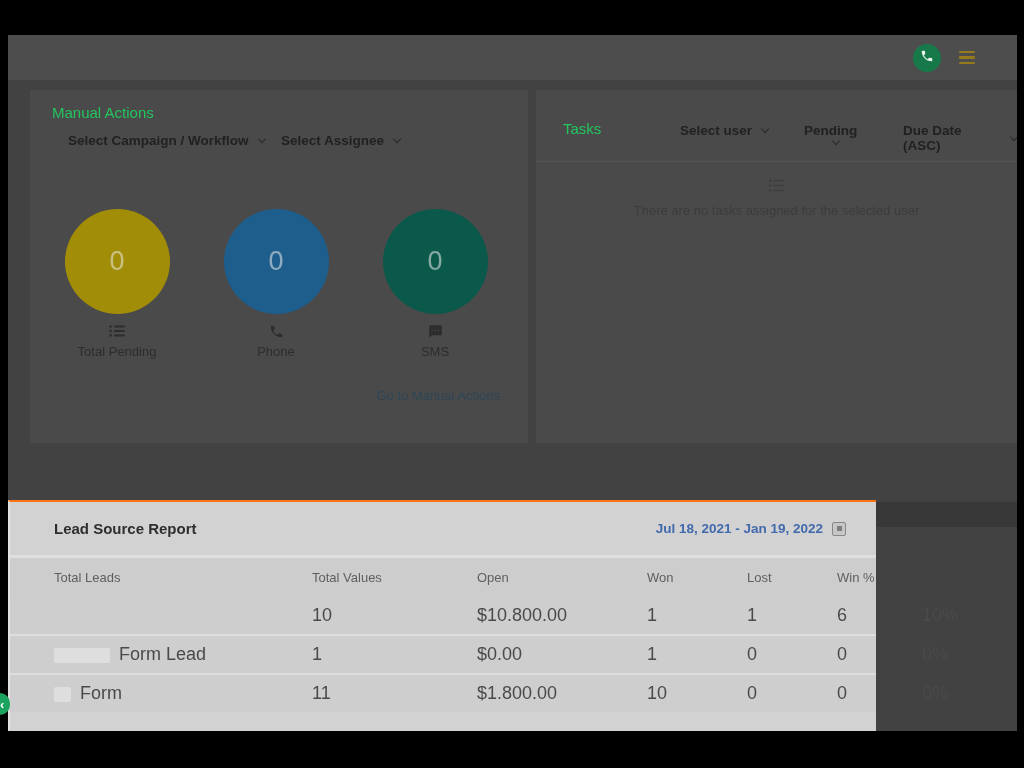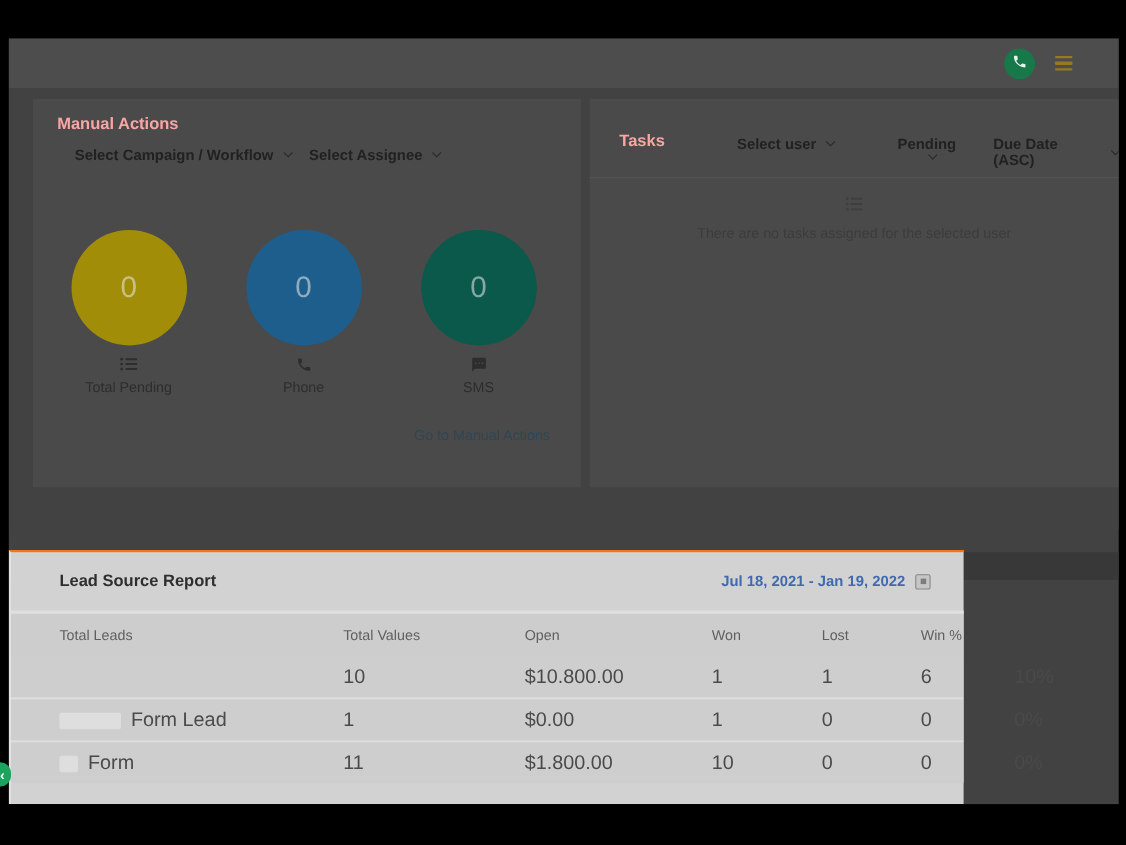--- a/index.html
+++ b/index.html
@@ -18,21 +18,21 @@
   .menu-btn { background:none; border:none; display:flex; flex-direction:column; gap:3px; cursor:pointer; padding:2px; }
   .menu-btn span { display:block; width:16px; height:2.5px; background:#97791e; border-radius:1px; }
 
   
   .content { position:absolute; left:0; top:45px; width:100%; height:402px; background:#424242; }
   .dark-band { position:absolute; left:0; top:422px; width:100%; height:25px; background:#383838; }
   .card { position:absolute; top:10px; height:353px; background:#4a4a4a; }
   .card-manual { left:22px; width:498px; }
   .card-tasks  { left:528px; width:481px; }
 
-  h2.panel-title { font-size:15px; font-weight:bold; color:#fca5a5; }
+  h2.panel-title { font-size:15px; font-weight:normal; color:#22c55e; }
 
   .dropdown { display:inline-flex; align-items:center; color:#212121; font-size:13.5px; font-weight:bold; cursor:pointer; }
   .caret { width:6px; height:6px; border-right:1.6px solid #2a2a2a; border-bottom:1.6px solid #2a2a2a;
     transform:rotate(45deg); display:inline-block; margin-left:10px; margin-bottom:3px; }
 
   
   .ma-title { position:absolute; left:22px; top:14px; }
   .ma-dd1 { position:absolute; left:38px; top:43px; }
   .ma-dd2 { position:absolute; left:251px; top:43px; }
   .stat { position:absolute; width:120px; text-align:center; }
@@ -41,22 +41,22 @@
     display:flex; align-items:center; justify-content:center;
     font-size:27px; color:rgba(235,235,235,0.55); }
   .circle.gold { background:#a18d08; } .circle.blue { background:#1e5e8d; } .circle.teal { background:#0a594a; }
   .stat-icon { margin-top:10px; height:16px; }
   .stat-label { margin-top:4px; font-size:13px; color:#2d2d2d; }
   .goto-link { position:absolute; right:28px; top:298px; font-size:13px; color:#2e4656; text-decoration:none; cursor:pointer; }
 
   
   .tasks-head { position:absolute; left:0; top:0; width:100%; height:72px; border-bottom:1px solid rgba(255,255,255,0.05); }
   .tasks-title { position:absolute; left:27px; top:30px; }
-  .tk-dd1 { position:absolute; left:134px; top:33px; }
-  .tk-dd2 { position:absolute; left:280px; top:33px;flex-direction:column; }
+  .tk-dd1 { position:absolute; left:144px; top:33px; }
+  .tk-dd2 { position:absolute; left:268px; top:33px;flex-direction:column; }
   .tk-dd3 { position:absolute; left:367px; top:33px;justify-content:flex-end; }
   .tasks-empty { position:absolute; left:0; top:88px; width:100%; text-align:center; }
   .tasks-empty p { margin-top:6px; font-size:13px; color:#3c3c3c; }
 
   
   .lead-panel { position:absolute; left:0; top:465px; width:868px; height:249px; background:#d2d2d2;
     border-top:2px solid #f97316; border-left:2px solid #e2e2e2; }
   .lead-head { position:absolute; left:0; top:0; width:100%; height:53px; display:flex;
     align-items:center; justify-content:space-between; padding:0 30px 0 44px; }
   .lead-title { font-size:15px; font-weight:bold; color:#2e2e2e; }

